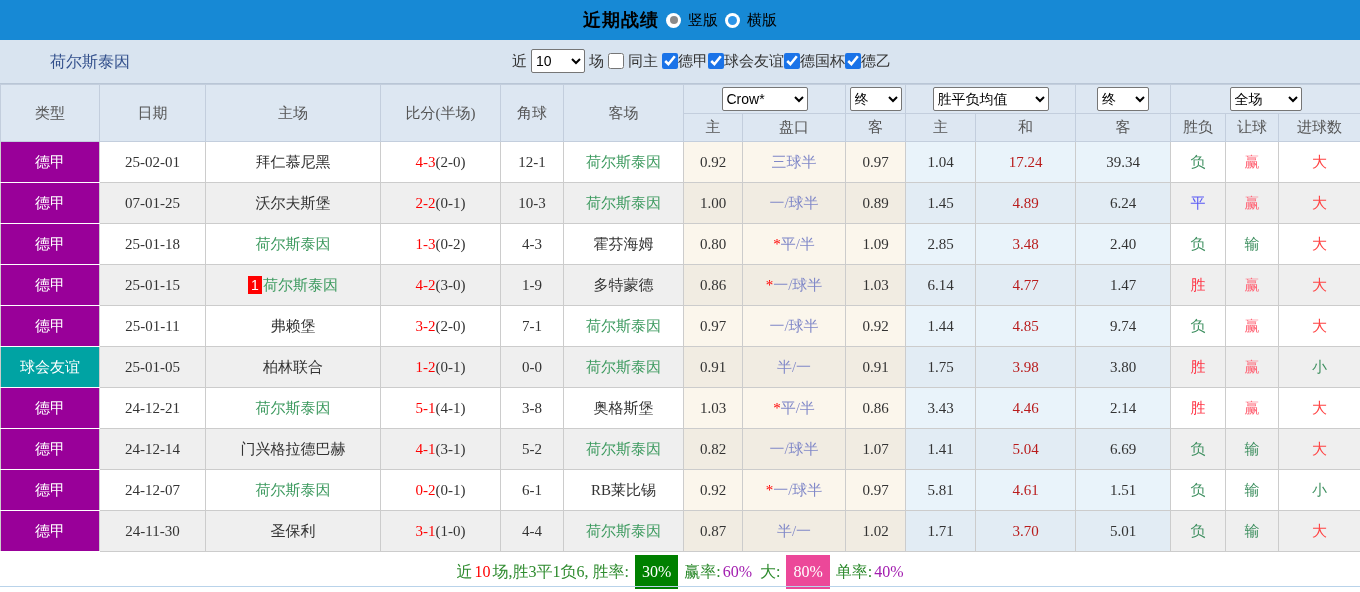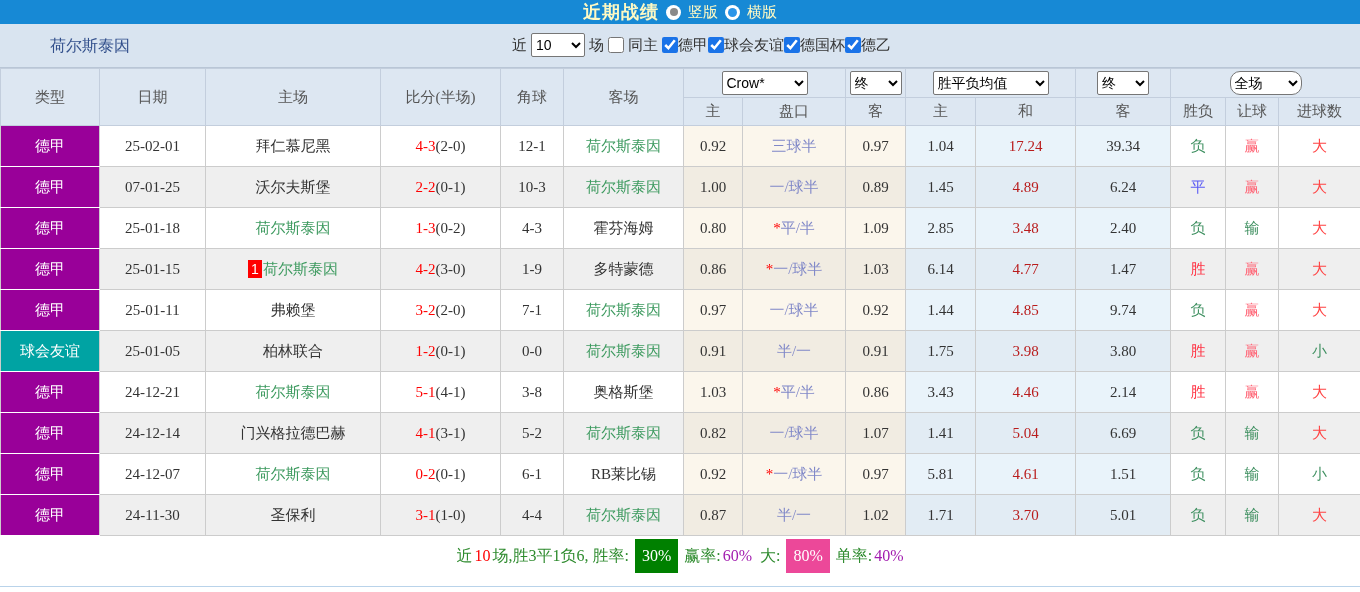--- a/index.html
+++ b/index.html
@@ -1,21 +1,21 @@
 <!DOCTYPE html>
 <html><head>
 <meta charset="utf-8">
 <style>
   * { margin:0; padding:0; box-sizing:border-box; }
   body { width:1360px; height:592px; position:relative; background:#fff; overflow:hidden;
          font-family:"Liberation Serif", serif; }
 
   
-  .topbar { height:24px; background:#1789d5; display:flex; align-items:center;
-            justify-content:center; gap:7px; color:#fef9c3;
+  .topbar { height:40px; background:#1789d5; display:flex; align-items:center;
+            justify-content:center; gap:7px; color:#000000;
             font-family:"Liberation Sans", sans-serif; }
   .topbar .title { font-size:18px; font-weight:bold; letter-spacing:1px; }
   .radio { width:15px; height:15px; border-radius:50%; background:#fff; display:inline-flex;
            align-items:center; justify-content:center; cursor:pointer; }
   .radio .dot { border-radius:50%; }
   .radio.unsel .dot { width:8px; height:8px; background:#8a8a8a; }
   .radio.sel  .dot { width:9px; height:9px; background:#2b95e8; }
   .radio-label { font-size:15px; }
 
   
@@ -143,21 +143,21 @@
       <th class="thead-selects">
         <select style="width:52px;"><option>终</option></select>
       </th>
       <th colspan="2" class="thead-selects">
         <select style="width:116px;"><option>胜平负均值</option></select>
       </th>
       <th class="thead-selects">
         <select style="width:52px;"><option>终</option></select>
       </th>
       <th colspan="3" class="thead-selects">
-        <select style="width:72px;border-radius:10px;"><option>全场</option></select>
+        <select style="width:72px;"><option>全场</option></select>
       </th>
     </tr>
     <tr>
       <th>主</th>
       <th>盘口</th>
       <th>客</th>
       <th>主</th>
       <th>和</th>
       <th>客</th>
       <th>胜负</th>

